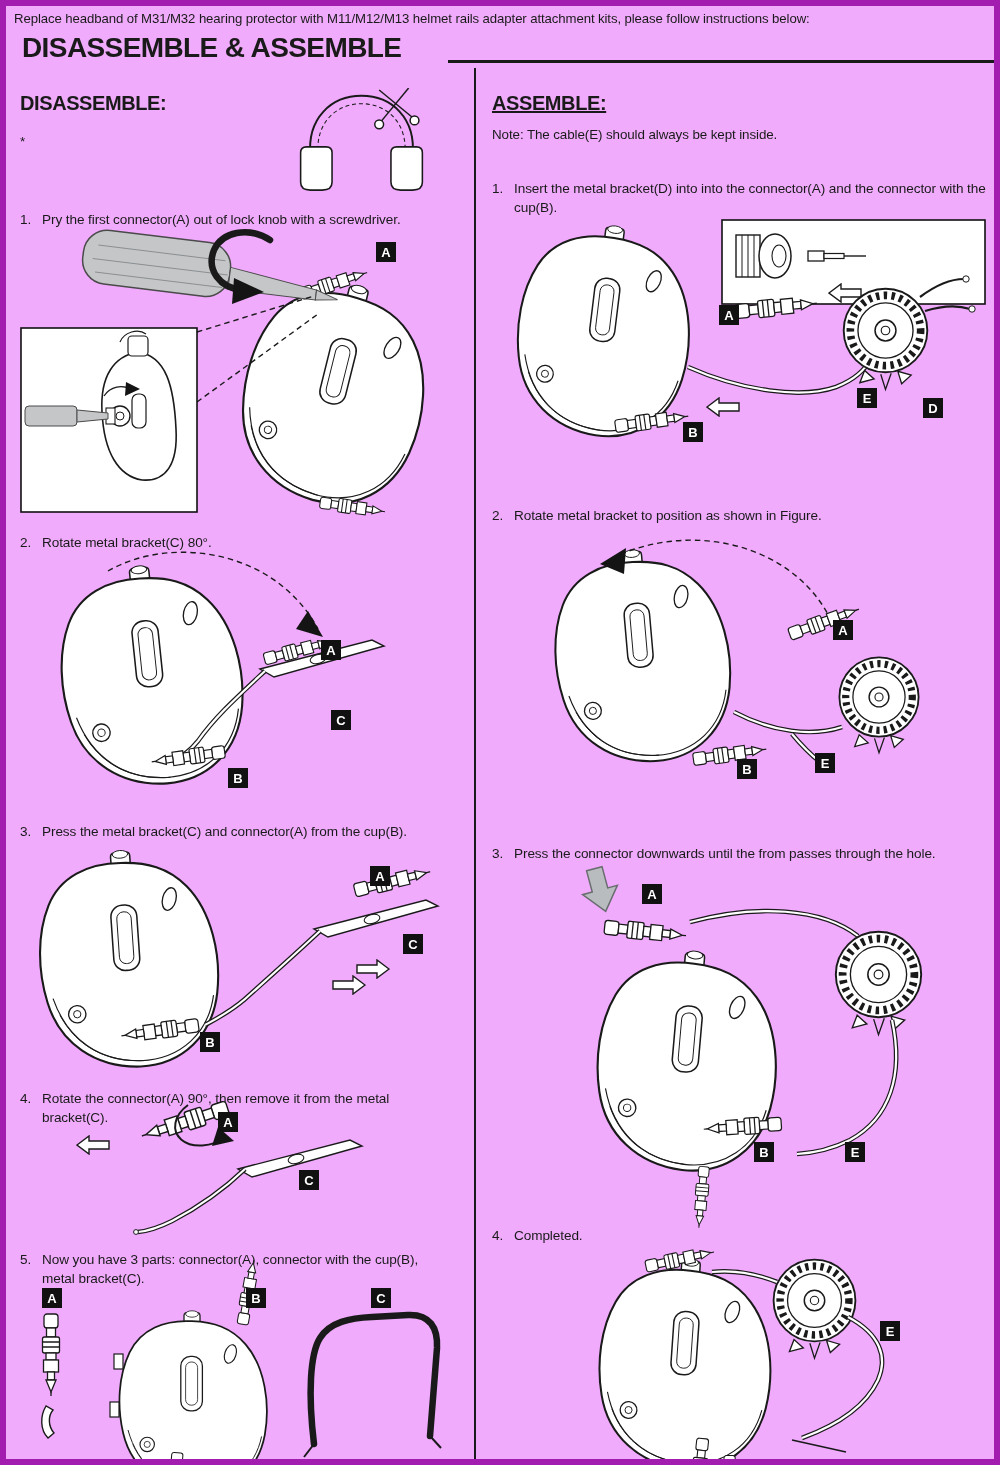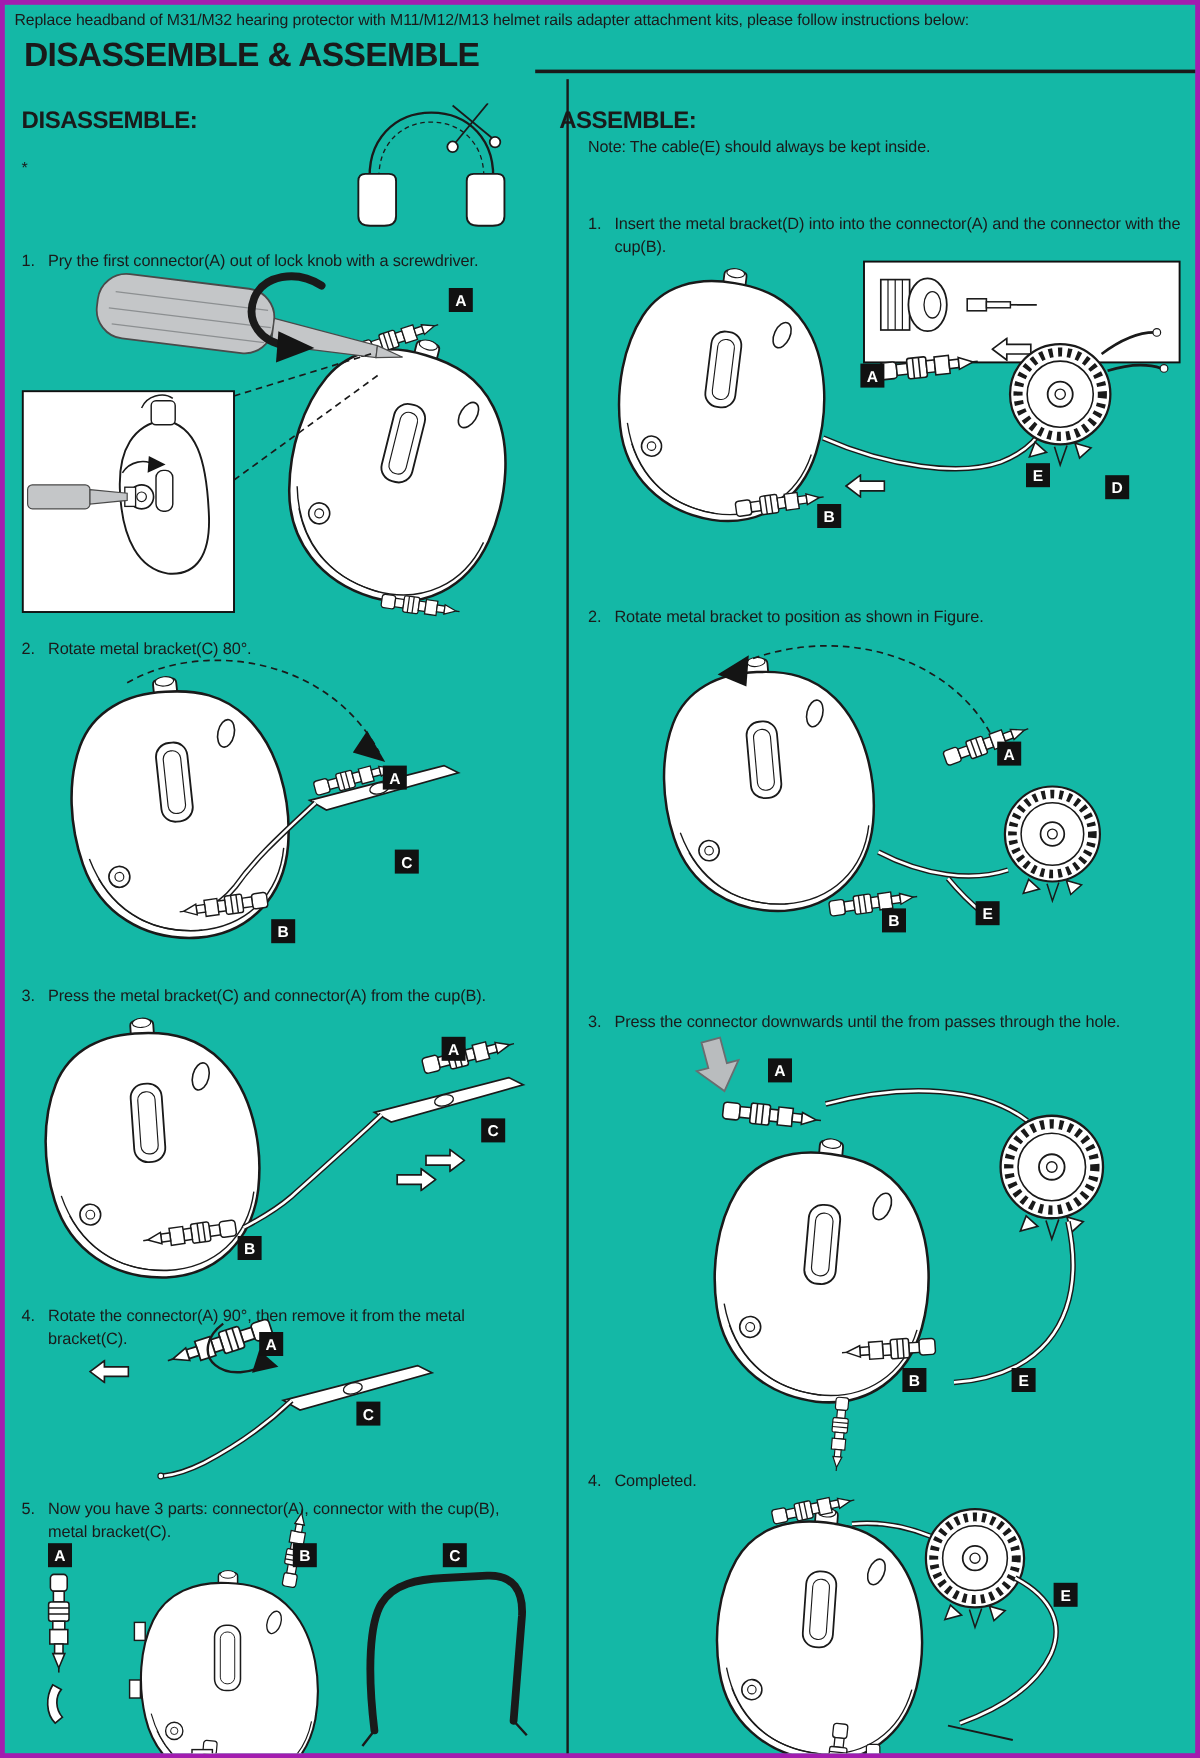--- a/index.html
+++ b/index.html
@@ -1,17 +1,17 @@
 <!DOCTYPE html>
 <html><head>
 <meta charset="utf-8">
 <style>
   * { margin:0; padding:0; box-sizing:border-box; }
   body { background:#e8e8e8; font-family:"Liberation Sans", sans-serif; color:#1a1a1a; }
-  .page { position:relative; width:1000px; height:1465px; background:#14b8a6; border:4px solid #a21caf; overflow:hidden; margin:0 auto; }
+  .page { position:relative; width:1000px; height:1465px; background:#f0abfc; border:6px solid #a21caf; overflow:hidden; margin:0 auto; }
   .abs { position:absolute; }
   .intro { font-size:13.2px; letter-spacing:-0.1px; }
   .title { font-size:28px; font-weight:800; letter-spacing:-0.6px; }
   .rule-h { background:#1a1a1a; height:2.5px; }
   .rule-v { background:#1a1a1a; width:2px; }
   .sec-heading { font-size:20px; font-weight:800; letter-spacing:-0.4px; }
   .note-text { font-size:13.4px; line-height:1.32; letter-spacing:-0.1px; }
   .step { display:flex; font-size:13.6px; line-height:1.4; letter-spacing:-0.1px; }
   .step .num { width:22px; flex:0 0 22px; }
   .step .txt { flex:1; }
@@ -123,22 +123,22 @@
   </div>
   <div class="abs step" style="left:14px; top:1083px; width:435px;">
     <span class="num">4.</span>
     <span class="txt">Rotate the connector(A) 90°, then remove it from the metal bracket(C).</span>
   </div>
   <div class="abs step" style="left:14px; top:1244px; width:420px;">
     <span class="num">5.</span>
     <span class="txt">Now you have 3 parts: connector(A), connector with the cup(B), metal bracket(C).</span>
   </div>
 
-  <div class="abs sec-heading" style="left:462px; top:86px;">ASSEMBLE:</div>
-  <div class="abs note-text" style="left:486px; top:110px; width:500px;">Note: The cable(E) should always be kept inside.</div>
+  <div class="abs sec-heading" style="left:486px; top:86px;text-decoration:underline;">ASSEMBLE:</div>
+  <div class="abs note-text" style="left:486px; top:120px; width:500px;">Note: The cable(E) should always be kept inside.</div>
 
   <div class="abs step" style="left:486px; top:173px; width:496px;">
     <span class="num">1.</span>
     <span class="txt">Insert the metal bracket(D) into into the connector(A) and the connector with the cup(B).</span>
   </div>
   <div class="abs step" style="left:486px; top:500px; width:496px;">
     <span class="num">2.</span>
     <span class="txt">Rotate metal bracket to position as shown in Figure.</span>
   </div>
   <div class="abs step" style="left:486px; top:838px; width:496px;">

